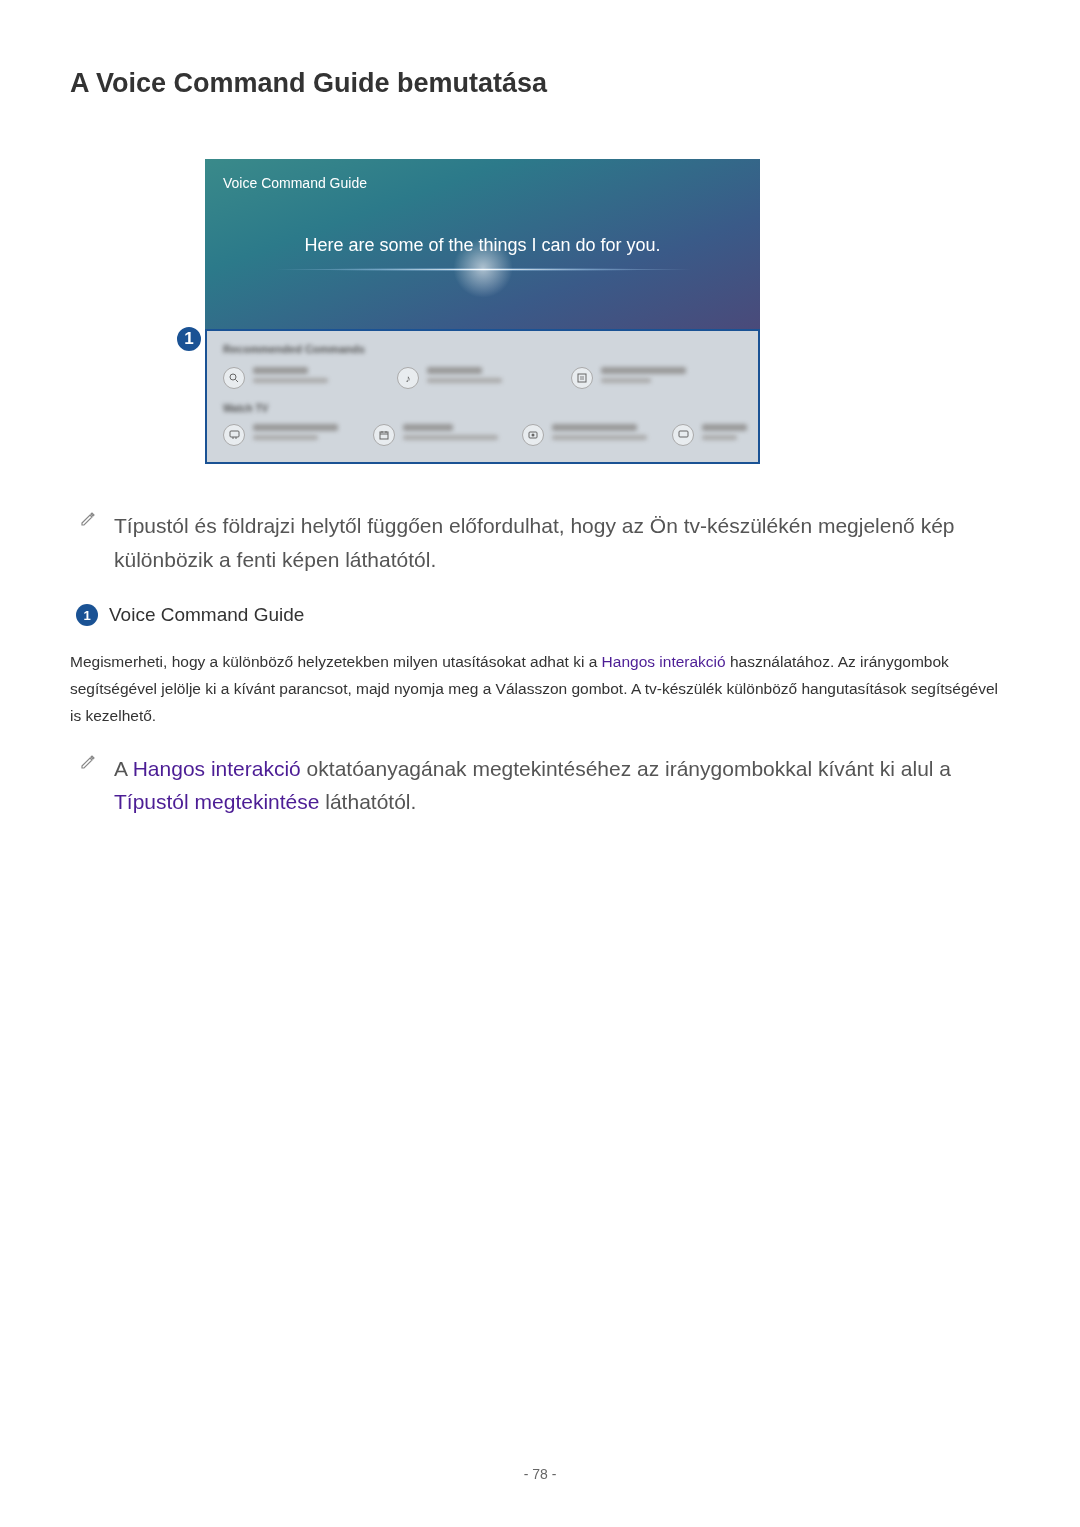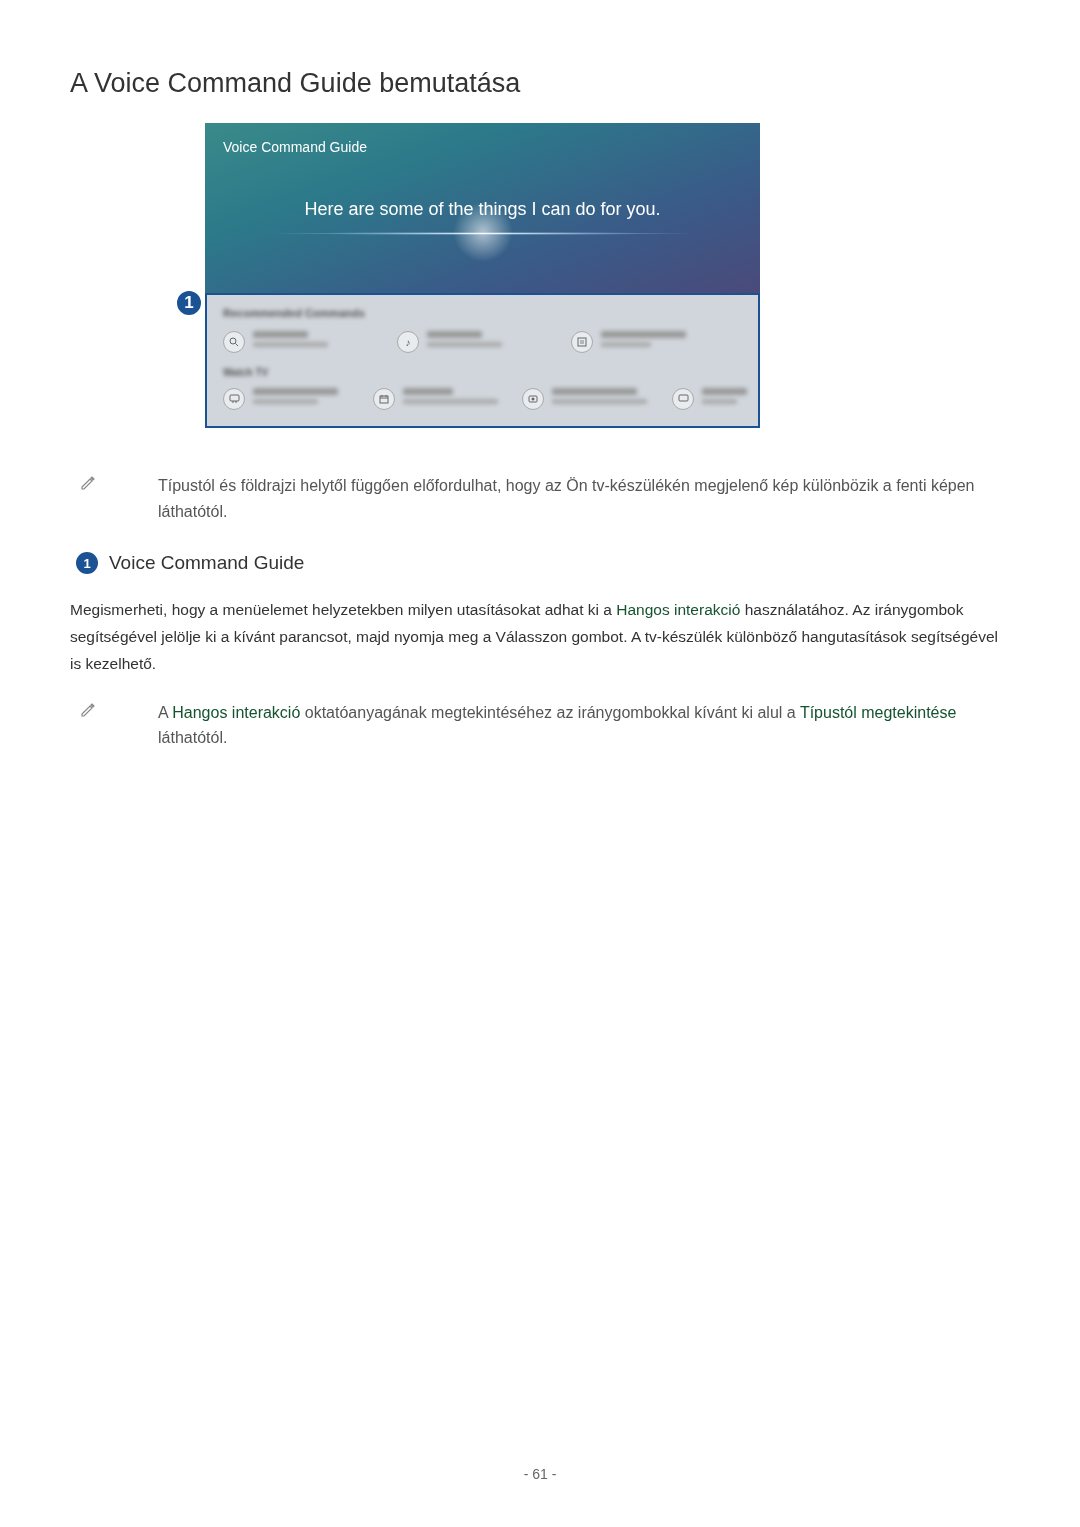--- a/index.html
+++ b/index.html
@@ -13,22 +13,22 @@
       background: #fff;
       width: 1080px;
       height: 1527px;
       padding: 60px 70px;
       position: relative;
     }
     
     .main-title {
       font-size: 27px;
       color: #333;
-      font-weight: normal;
-      margin-bottom: 24px;
+      font-weight: bold;
+      margin-bottom: 60px;
       margin-top: 8px;
     }
     
     .screenshot-container {
       position: relative;
       margin-left: 135px;
       width: 555px;
       height: 305px;
       margin-bottom: 45px;
     }
@@ -177,24 +177,23 @@
     
     .note-icon {
       width: 16px;
       height: 16px;
       flex-shrink: 0;
       margin-top: 2px;
       color: #888;
     }
     
     .note-text {
-      font-size: 16px;
+      font-size: 21px;
       color: #555;
       line-height: 1.6;
-      margin-left: 44px;
     }
     
     .subsection-header {
       display: flex;
       align-items: center;
       gap: 11px;
       margin-bottom: 22px;
       margin-top: 8px;
       padding-left: 6px;
     }
@@ -218,21 +217,21 @@
     }
     
     .body-text {
       font-size: 15.5px;
       color: #333;
       line-height: 1.75;
       margin-bottom: 22px;
     }
     
     .link-text {
-      color: #14532d;
+      color: #4c1d95;
     }
     
     .page-number {
       position: absolute;
       bottom: 45px;
       left: 50%;
       transform: translateX(-50%);
       font-size: 14px;
       color: #666;
     }
@@ -350,27 +349,27 @@
   </span>
   <span class="note-text">Típustól és földrajzi helytől függően előfordulhat, hogy az Ön tv-készülékén megjelenő kép különbözik a fenti képen láthatótól.</span>
 </div>
 
 <div class="subsection-header">
   <div class="sub-badge">1</div>
   <div class="sub-title">Voice Command Guide</div>
 </div>
 
 <p class="body-text">
-  <span>Megismerheti, hogy a menüelemet helyzetekben milyen utasításokat adhat ki a </span><span class="link-text">Hangos interakció</span><span> használatához. Az iránygombok segítségével jelölje ki a kívánt parancsot, majd nyomja meg a Válasszon gombot. A tv-készülék különböző hangutasítások segítségével is kezelhető.</span>
+  <span>Megismerheti, hogy a különböző helyzetekben milyen utasításokat adhat ki a </span><span class="link-text">Hangos interakció</span><span> használatához. Az iránygombok segítségével jelölje ki a kívánt parancsot, majd nyomja meg a Válasszon gombot. A tv-készülék különböző hangutasítások segítségével is kezelhető.</span>
 </p>
 
 <div class="note-row">
   <span class="note-icon">
     <svg width="16" height="16" viewBox="0 0 16 16">
         <path d="M2 12 L10 4 L12 6 L4 14 L2 14 Z M11 3 L13 5 L14 4 L12 2 Z" fill="none" stroke="#888" stroke-width="1.2"></path>
       </svg>
   </span>
   <span class="note-text">
     <span>A </span><span class="link-text">Hangos interakció</span><span> oktatóanyagának megtekintéséhez az iránygombokkal kívánt ki alul a </span><span class="link-text">Típustól megtekintése</span><span> láthatótól.</span>
   </span>
 </div>
 
-<div class="page-number">- 61 -</div>
+<div class="page-number">- 78 -</div>
 
 </body></html>

